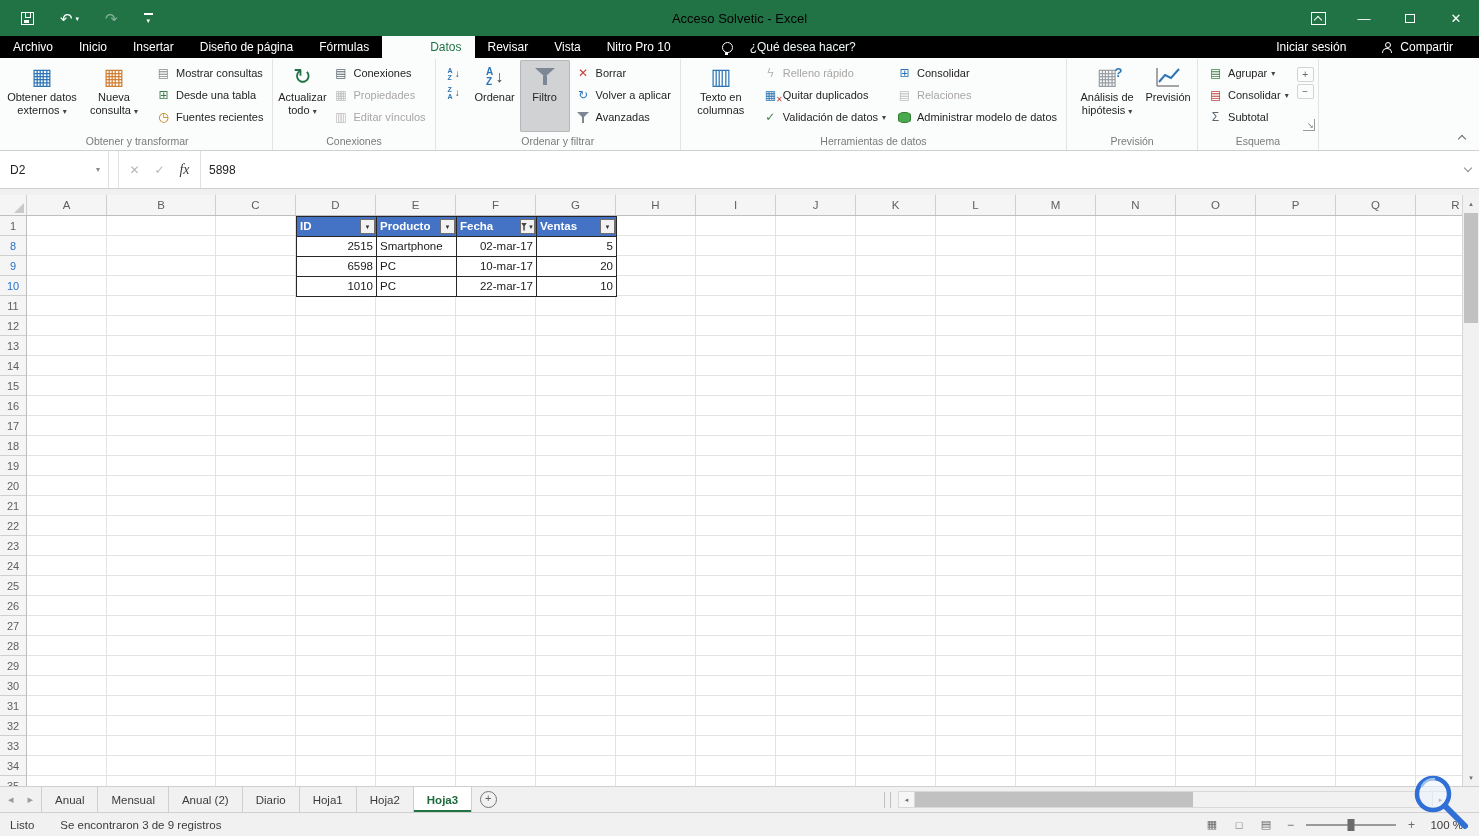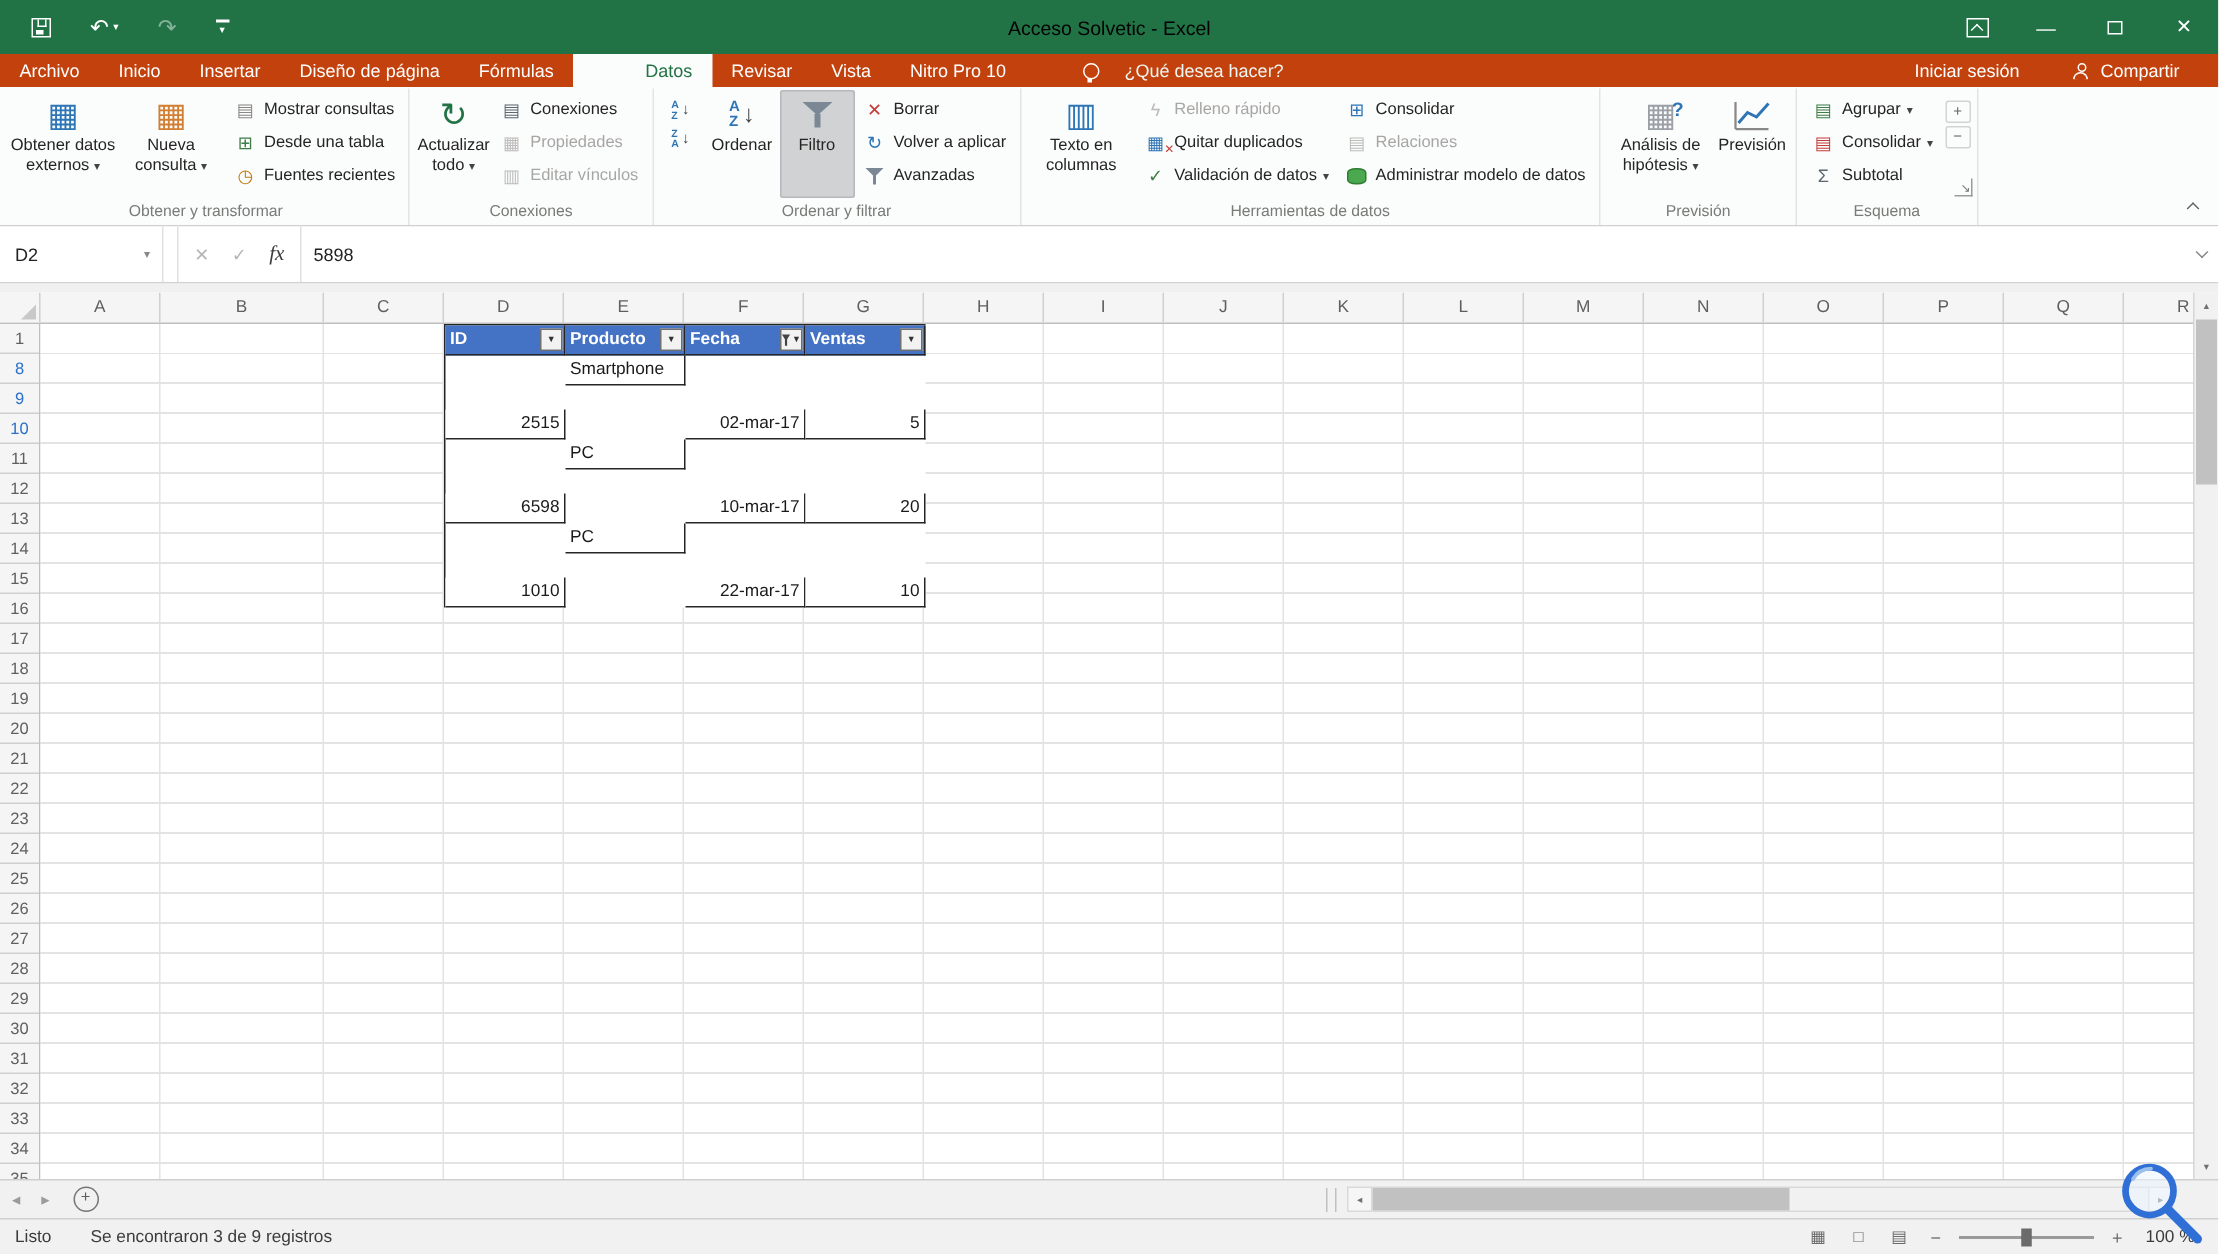--- a/index.html
+++ b/index.html
@@ -19,21 +19,21 @@
   .qcust{display:flex;flex-direction:column;align-items:center;gap:2px;}
   .qcustline{width:9px;height:2px;background:#fff;}
   .title{position:absolute;left:0;right:0;text-align:center;font-size:13px;color:#000000;pointer-events:none;}
   .winctl{position:absolute;right:0;top:0;display:flex;height:36px;z-index:2;}
   .wbtn{width:46px;height:36px;display:flex;align-items:center;justify-content:center;color:#fff;font-size:13px;}
   .rdicon{width:13px;height:11px;border:1px solid #fff;position:relative;}
   .rdicon .chev-up{position:absolute;left:3px;top:4px;}
   .chev-up{display:inline-block;width:5px;height:5px;border-left:1.5px solid #fff;border-top:1.5px solid #fff;transform:rotate(45deg);}
   .maxicon{width:10px;height:9px;border:1.5px solid #fff;box-sizing:border-box;}
   
-  .tabbar{position:absolute;left:0;top:36px;width:100%;height:22px;background:#c2410c;display:flex;align-items:stretch;}
+  .tabbar{position:absolute;left:0;top:36px;width:100%;height:22px;background:#000000;display:flex;align-items:stretch;}
   #ribbon-tabs{display:flex;}
   .rtab{padding:0 13px;line-height:22px;font-size:12px;color:#fff;white-space:nowrap;}
   .rtab.active{background:#fbfcfc;color:#217346;padding-left:48px;}
   .tellme{display:flex;align-items:center;gap:17px;margin-left:38px;color:#eef6f1;font-size:12px;}
   .bulb{width:9px;height:9px;border:1.5px solid #fff;border-radius:50%;position:relative;}
   .bulb::after{content:"";position:absolute;left:2px;top:9px;width:3px;height:3px;background:#fff;}
   .tbright{margin-left:auto;display:flex;align-items:center;gap:36px;padding-right:26px;color:#fff;font-size:12px;}
   .sharebtn{display:flex;align-items:center;gap:7px;}
   .person{width:11px;height:11px;position:relative;}
   .person::before{content:"";position:absolute;top:0;left:3px;width:4px;height:4px;border:1px solid #fff;border-radius:50%;}
@@ -105,21 +105,21 @@
   .cells{position:absolute;left:27px;top:216px;width:1435px;height:570px;overflow:hidden;background:repeating-linear-gradient(to bottom,#fff 0 19px,#e3e3e3 19px 20px);}
   .vline{position:absolute;top:0;width:1px;height:570px;background:#e3e3e3;}
   .xtable{position:absolute;left:269px;top:0;background:#fff;border-top:1px solid #262626;border-left:1px solid #262626;z-index:5;}
   .trowh,.trow{display:flex;}
   .tcell{width:80px;height:20px;box-sizing:border-box;border-right:1px solid #262626;border-bottom:1px solid #262626;font-size:11.5px;line-height:19px;padding:0 3px;overflow:hidden;white-space:nowrap;flex:none;}
   .th{background:#4472C4;color:#fff;font-weight:bold;position:relative;}
   .fbtn{position:absolute;right:1px;top:2px;width:15px;height:15px;background:#f2f2f2;border:1px solid #707070;box-sizing:border-box;display:flex;align-items:center;justify-content:center;gap:1px;}
   .farrow{font-size:6px;color:#333;line-height:1;}
   .minifunnel{width:7px;height:8px;background:#444;clip-path:polygon(0 0,100% 0,62% 45%,62% 100%,38% 100%,38% 45%);}
   .td{background:#fff;color:#1a1a1a;}
-  .al-right{text-align:right;margin-top:36px;}.al-left{text-align:left;}
+  .al-right{text-align:right;}.al-left{text-align:left;}
   
   .vscroll{position:absolute;right:0;top:195px;width:17px;height:591px;background:#f1f1f1;border-left:1px solid #d6d6d6;box-sizing:border-box;}
   .varr{position:absolute;left:0;width:16px;height:17px;display:flex;align-items:center;justify-content:center;font-size:7px;color:#707070;}
   .varr.vup{top:0;}.varr.vdown{bottom:0;}
   .vthumb{position:absolute;left:1px;top:18px;width:14px;height:110px;background:#c1c1c1;}
   
   .sheetbar{position:absolute;left:0;top:786px;width:100%;height:26px;background:#f1f1f1;border-top:1px solid #cfcfcf;box-sizing:border-box;display:flex;align-items:stretch;}
   .snav{display:flex;align-items:center;padding:0 8px;gap:14px;color:#9b9b9b;font-size:11px;}
   #sheet-tabs{display:flex;border-left:1px solid #cfcfcf;}
   .stab{padding:0 13px;display:flex;align-items:center;font-size:11.5px;color:#3b3b3b;border-right:1px solid #cfcfcf;white-space:nowrap;}
@@ -559,20 +559,29 @@
     <div class="varr vup">▴</div>
     <div class="vthumb"></div>
     <div class="varr vdown">▾</div>
   </div>
 
   <div class="sheetbar">
     <div class="snav">
       <span>◂</span>
       <span>▸</span>
     </div>
+    <div id="sheet-tabs">
+        <div class="stab">Anual</div>
+        <div class="stab">Mensual</div>
+        <div class="stab">Anual (2)</div>
+        <div class="stab">Diario</div>
+        <div class="stab">Hoja1</div>
+        <div class="stab">Hoja2</div>
+        <div class="stab active">Hoja3</div>
+      </div>
     <div class="addsheet">
         <span class="pluscirc">+</span>
       </div>
     <div class="tabsplit"></div>
     <div class="hscroll">
       <div class="harr">◂</div>
       <div class="htrack">
           <div class="hthumb"></div>
         </div>
       <div class="harr">▸</div>

